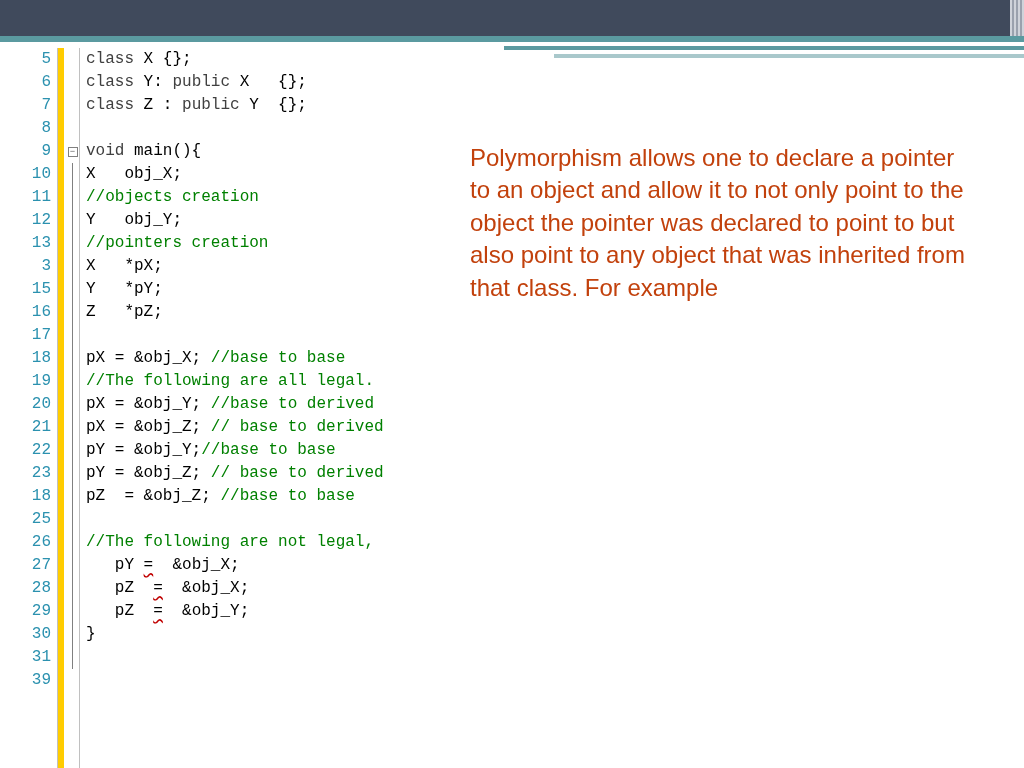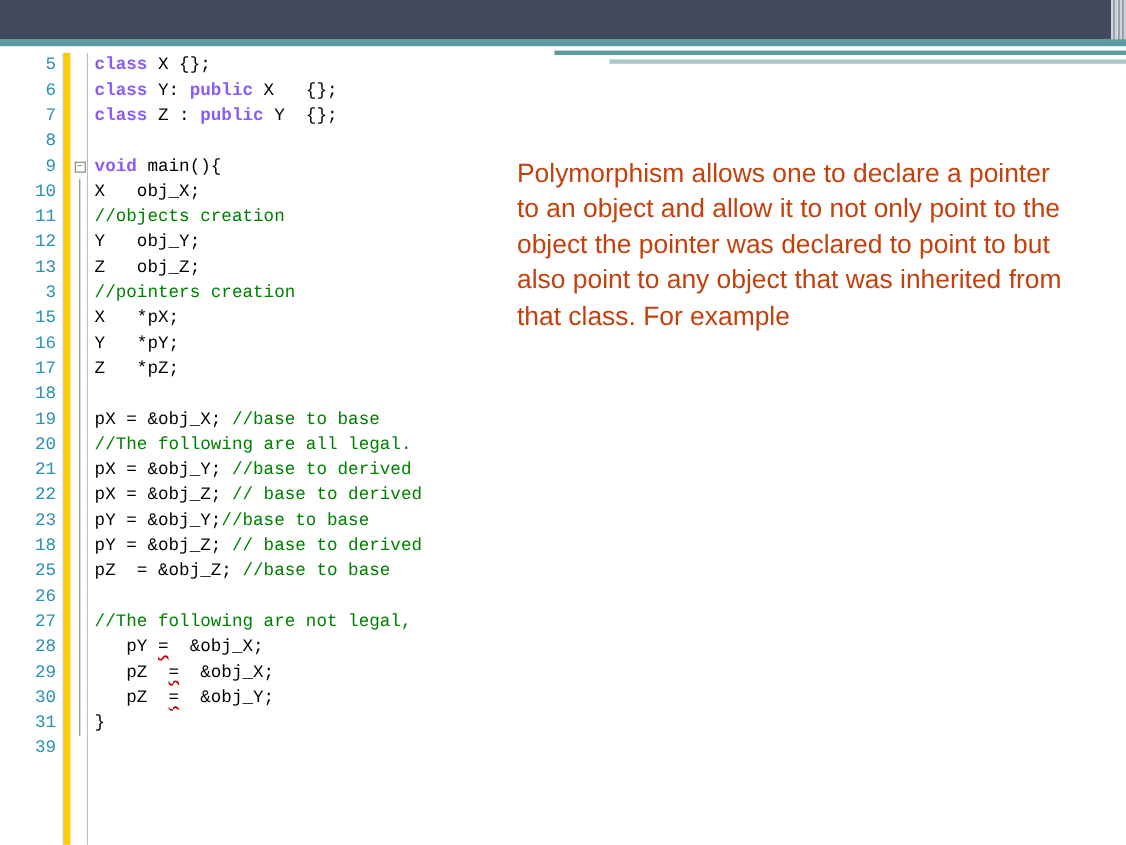--- a/index.html
+++ b/index.html
@@ -91,21 +91,21 @@
   .fold-line {
     width: 1px; height: 23px; background:#808080;
   }
 
   .code {
     padding-left: 6px;
     background:#fff;
   }
   .code .ln { height: 23px; white-space: pre; }
 
-  .kw   { color: #8b5cf6; font-weight: bold; }
+  .kw   { color: #404040; font-weight: normal; }
   .cm   { color: #008000; }
   .pl   { color: #000; }
   .err  { color: #000; text-decoration: underline wavy #c00000; text-underline-offset: 3px; }
 
   .explain {
     flex: 1;
     padding: 100px 50px 0 10px;
     color: #c2410c;
     font-size: 24px;
     line-height: 1.35;
@@ -232,21 +232,20 @@
       </div>
     <div class="code" id="codebody">
         <div class="ln"><span class="kw">class</span><span class="pl"> X {};</span></div>
         <div class="ln"><span class="kw">class</span><span class="pl"> Y: </span><span class="kw">public</span><span class="pl"> X   {};</span></div>
         <div class="ln"><span class="kw">class</span><span class="pl"> Z : </span><span class="kw">public</span><span class="pl"> Y  {};</span></div>
         <div class="ln"></div>
         <div class="ln"><span class="kw">void</span><span class="pl"> main(){</span></div>
         <div class="ln"><span class="pl">X   obj_X;</span></div>
         <div class="ln"><span class="cm">//objects creation</span></div>
         <div class="ln"><span class="pl">Y   obj_Y;</span></div>
-        <div class="ln"><span class="pl">Z   obj_Z;</span></div>
         <div class="ln"><span class="cm">//pointers creation</span></div>
         <div class="ln"><span class="pl">X   *pX;</span></div>
         <div class="ln"><span class="pl">Y   *pY;</span></div>
         <div class="ln"><span class="pl">Z   *pZ;</span></div>
         <div class="ln"></div>
         <div class="ln"><span class="pl">pX = &amp;obj_X; </span><span class="cm">//base to base</span></div>
         <div class="ln"><span class="cm">//The following are all legal.</span></div>
         <div class="ln"><span class="pl">pX = &amp;obj_Y; </span><span class="cm">//base to derived</span></div>
         <div class="ln"><span class="pl">pX = &amp;obj_Z; </span><span class="cm">// base to derived</span></div>
         <div class="ln"><span class="pl">pY = &amp;obj_Y;</span><span class="cm">//base to base</span></div>

